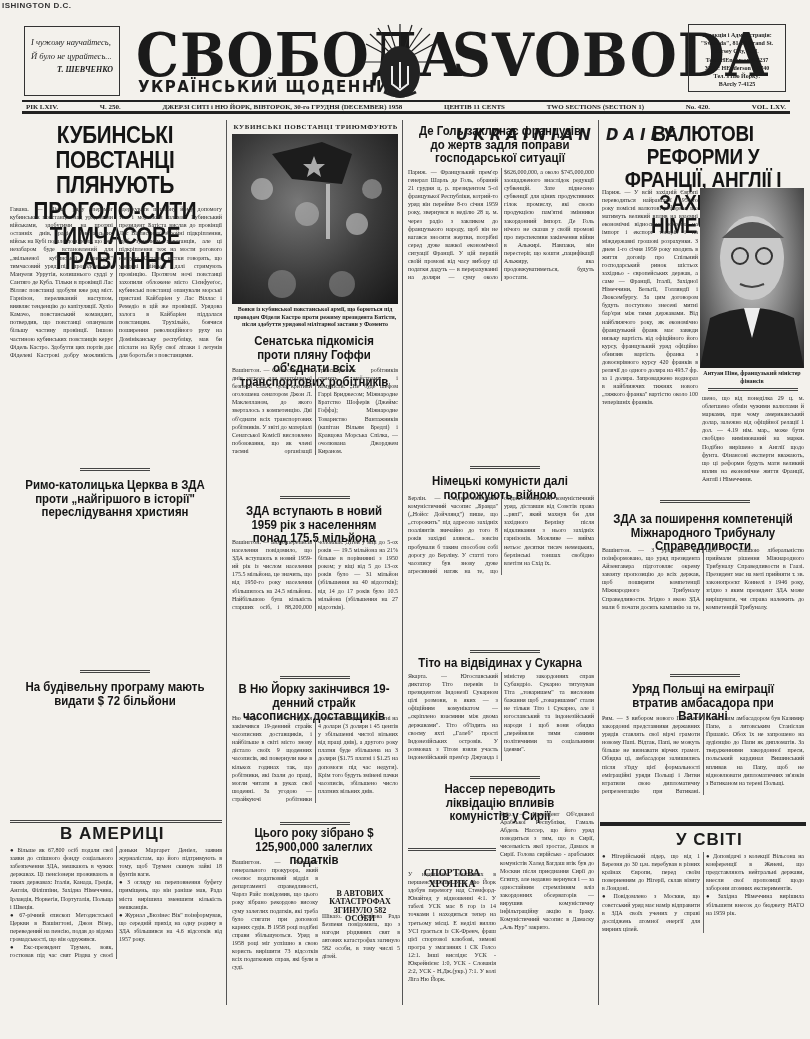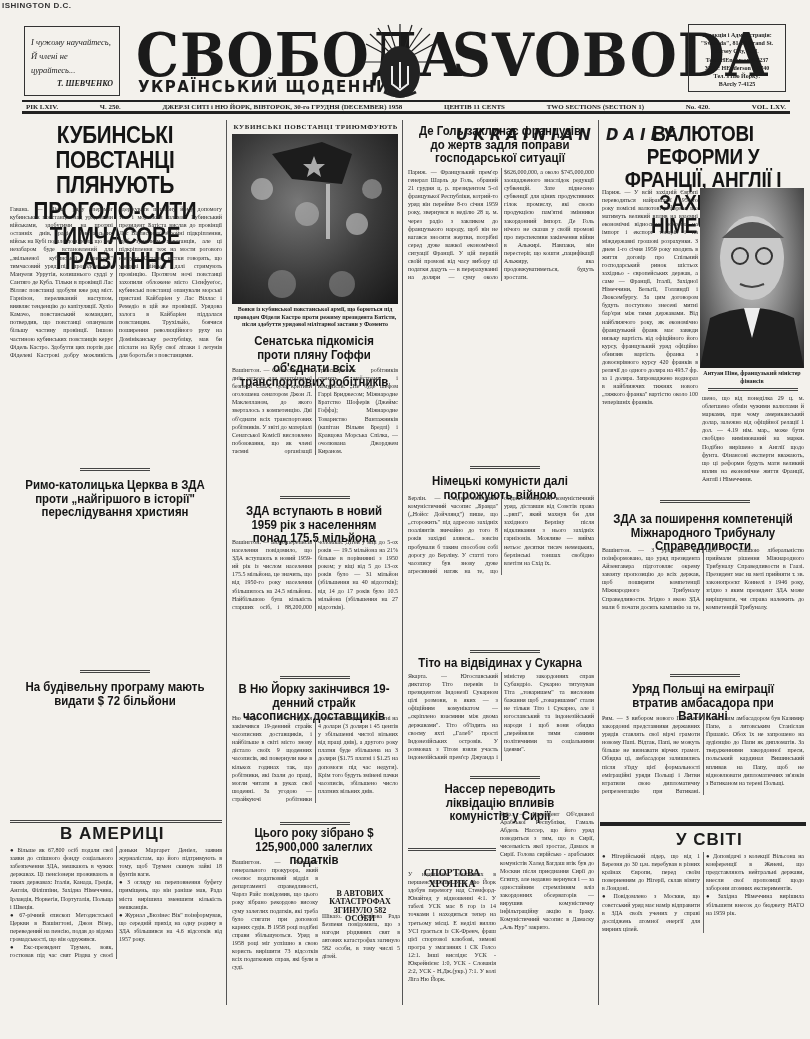--- a/index.html
+++ b/index.html
@@ -46,21 +46,21 @@
 </style>
 </head>
 <body>
 
 <div class="page">
 
   <div class="stamp">ISHINGTON D.C.</div>
 
   <div class="quote-box">
     <div>І чужому научайтесь,</div>
-    <div>Й члені не цурайтесь...</div>
+    <div>Й було не цурайтесь...</div>
     <div class="author">Т. ШЕВЧЕНКО</div>
   </div>
 
   <div class="title-ua">СВОБОДА</div>
   <div class="sub-ua">УКРАЇНСЬКИЙ ЩОДЕННИК</div>
 
   <svg class="emblem" viewBox="0 0 76 78">
     <g stroke="#222" stroke-width="1.2">
       <line x1="38" y1="40" x2="38" y2="2"></line>
         <line x1="38" y1="40" x2="60" y2="6"></line>

